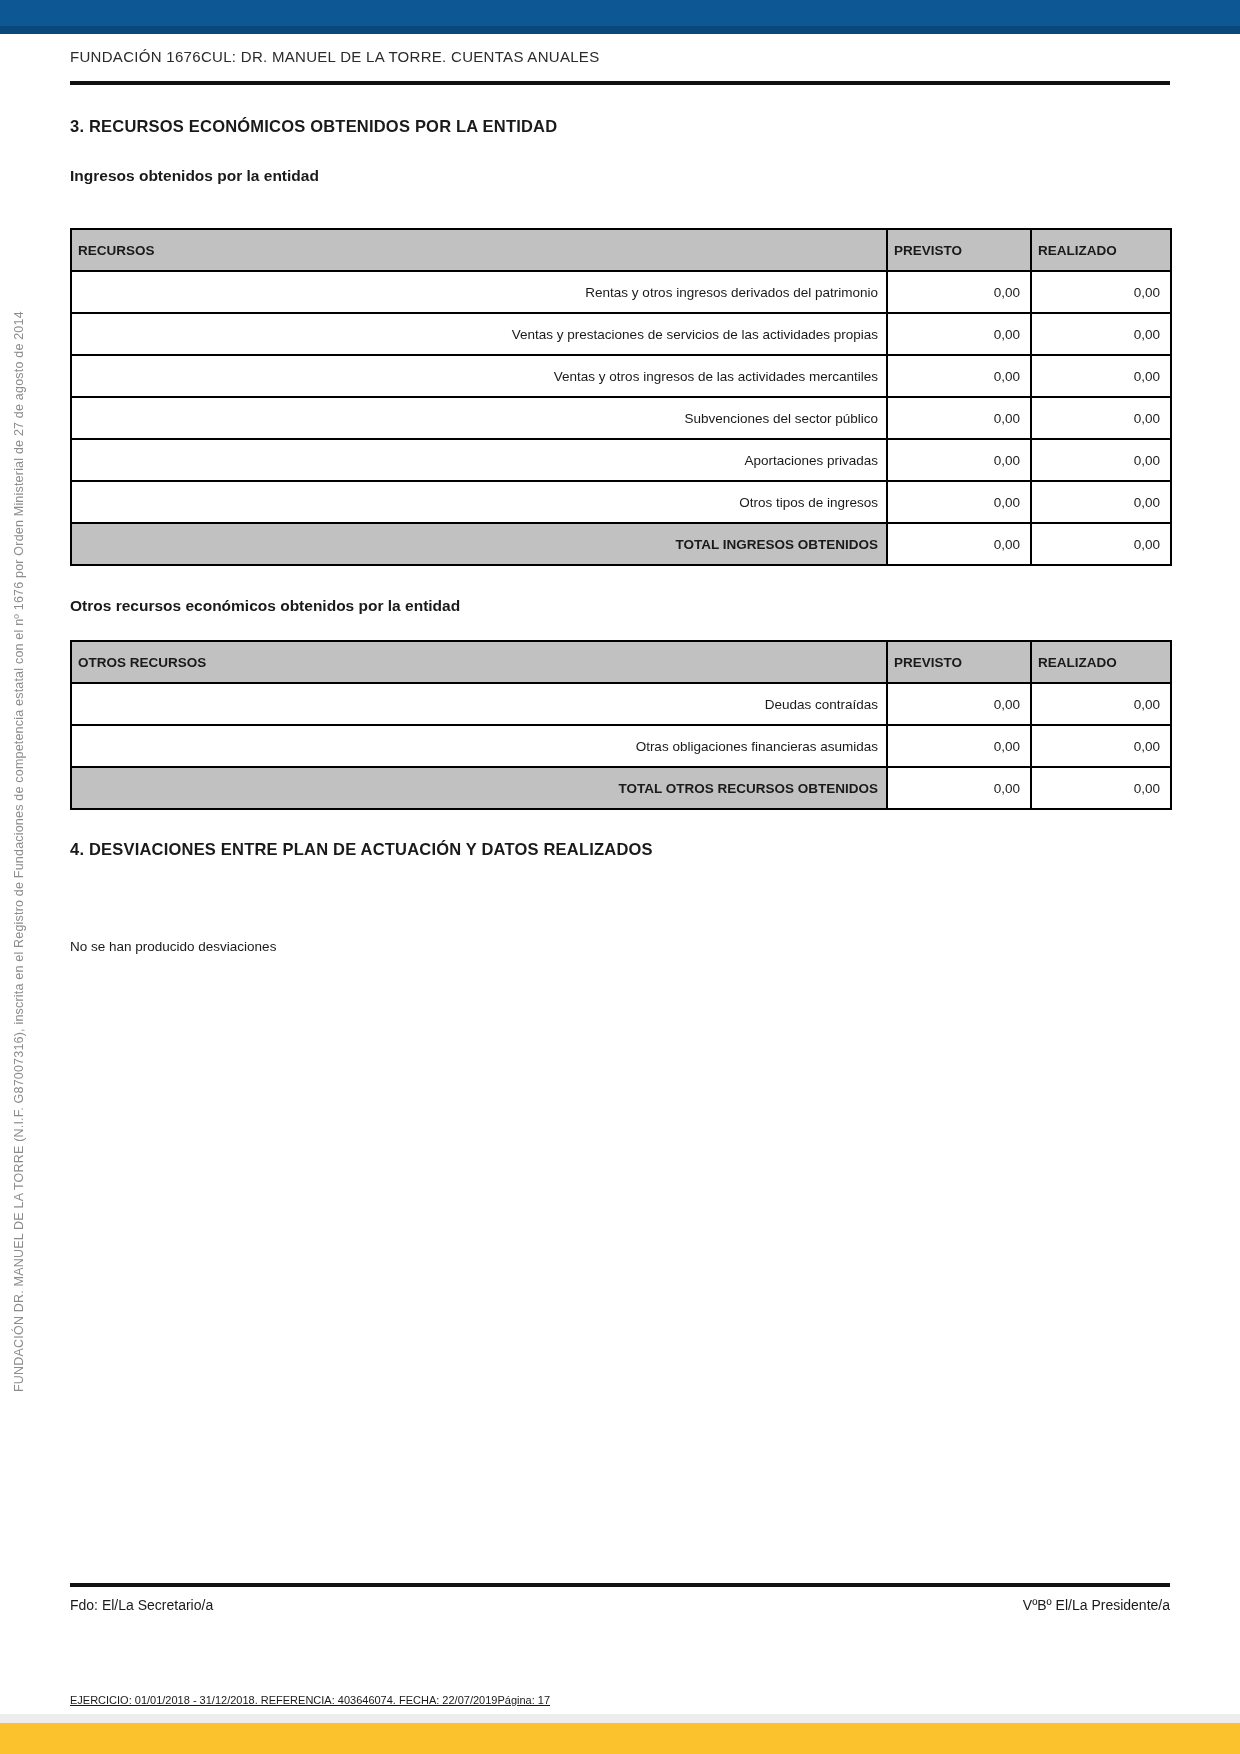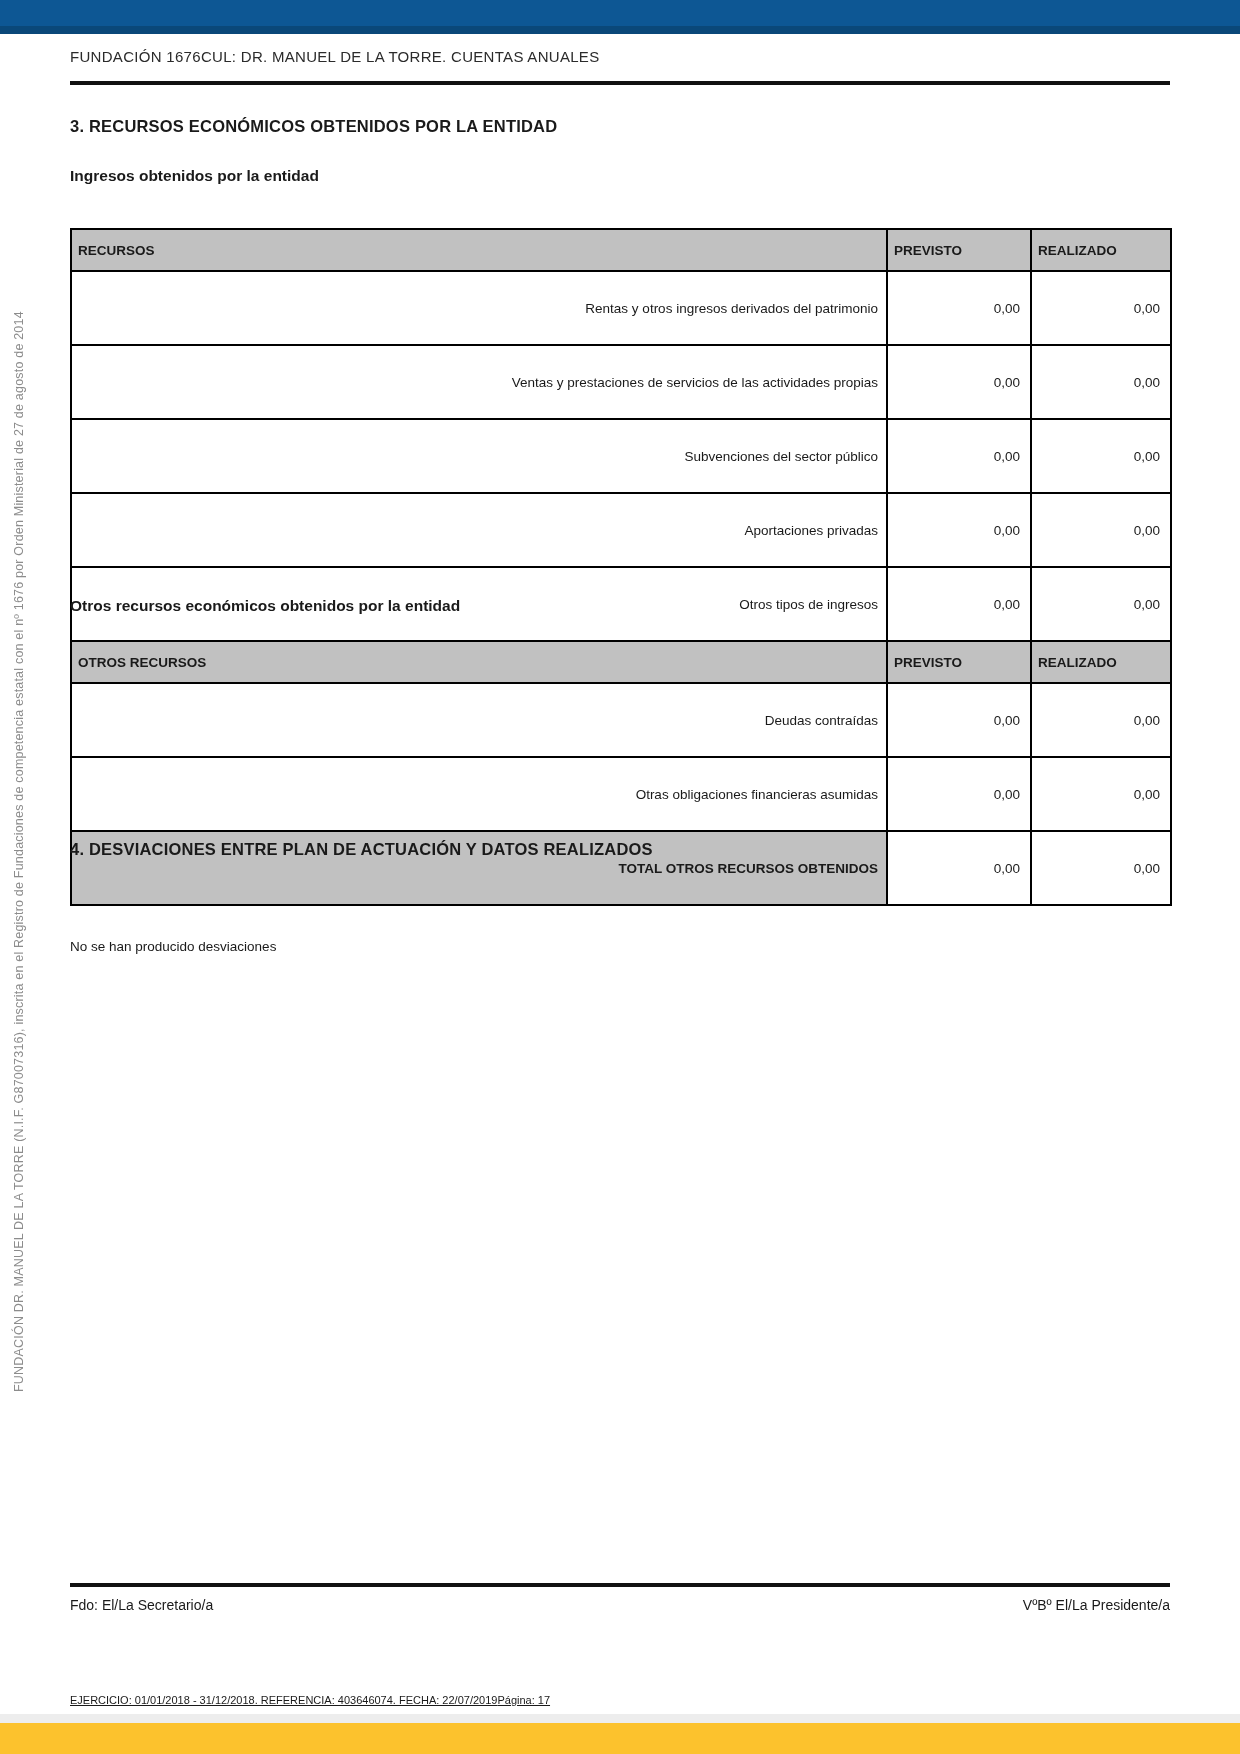--- a/index.html
+++ b/index.html
@@ -75,21 +75,21 @@
   table.rtable th {
     background: #c1c1c1;
     font-weight: bold;
     text-align: left;
     padding: 0 6px;
   }
   table.rtable col.c-label { width: 816px; }
   table.rtable col.c-prev  { width: 144px; }
   table.rtable col.c-real  { width: 140px; }
   td.lab { text-align: right; padding: 0 8px; background: #fff; }
-  td.num { text-align: right; padding: 16px 10px; background: #fff; }
+  td.num { text-align: right; padding: 0 10px; background: #fff; }
   tr.total td.lab { background: #c1c1c1; font-weight: bold; }
 
   .sign-row {
     position: absolute; left: 70px; width: 1100px; top: 1597px;
     display: flex; justify-content: space-between;
     font-size: 14px;
   }
   .footer-row {
     position: absolute; left: 70px; width: 1100px; top: 1694px;
     display: flex; 
@@ -132,31 +132,41 @@
           <td class="lab">Rentas y otros ingresos derivados del patrimonio</td>
           <td class="num">0,00</td>
           <td class="num">0,00</td>
         </tr>
         <tr>
           <td class="lab">Ventas y prestaciones de servicios de las actividades propias</td>
           <td class="num">0,00</td>
           <td class="num">0,00</td>
         </tr>
         <tr>
+          <td class="lab">Ventas y otros ingresos de las actividades mercantiles</td>
+          <td class="num">0,00</td>
+          <td class="num">0,00</td>
+        </tr>
+        <tr>
           <td class="lab">Subvenciones del sector público</td>
           <td class="num">0,00</td>
           <td class="num">0,00</td>
         </tr>
         <tr>
           <td class="lab">Aportaciones privadas</td>
           <td class="num">0,00</td>
           <td class="num">0,00</td>
         </tr>
         <tr>
           <td class="lab">Otros tipos de ingresos</td>
+          <td class="num">0,00</td>
+          <td class="num">0,00</td>
+        </tr>
+        <tr class="total">
+          <td class="lab">TOTAL INGRESOS OBTENIDOS</td>
           <td class="num">0,00</td>
           <td class="num">0,00</td>
         </tr>
       </tbody>
     </table>
   </div>
 
   <div class="content h-sub sub2">Otros recursos económicos obtenidos por la entidad</div>
 
   <div class="content tbl-wrap2">

